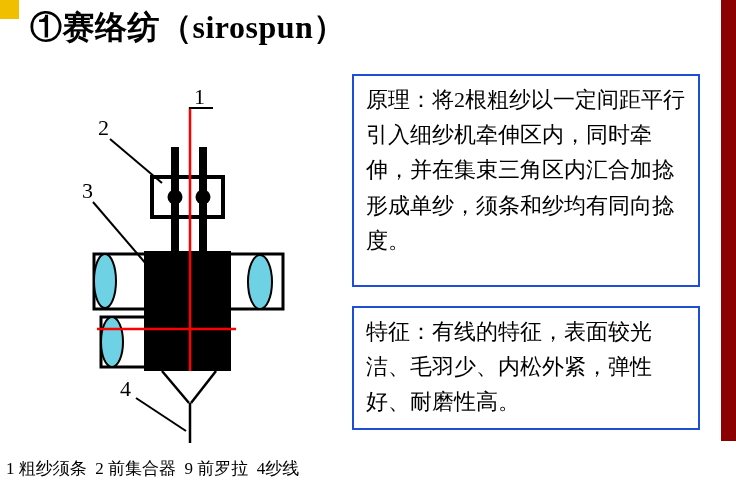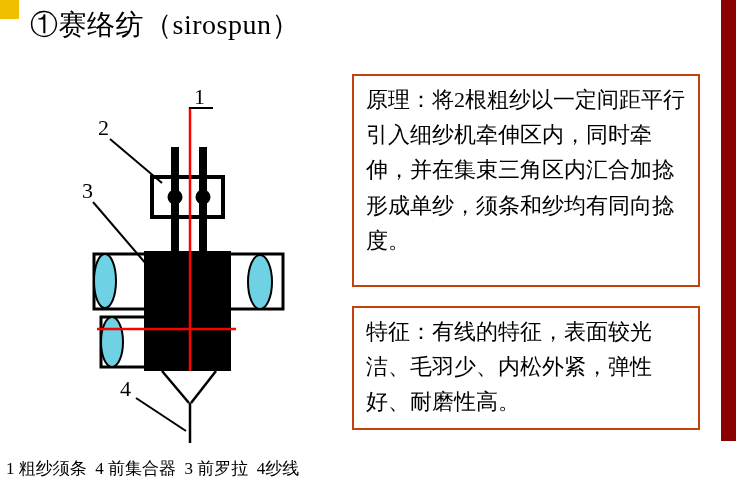--- a/index.html
+++ b/index.html
@@ -14,26 +14,26 @@
   .corner-square {
     position:absolute; left:0; top:0; width:19px; height:19px;
     background: var(--corner-square, #F0C000);
   }
   .right-bar {
     position:absolute; right:0; top:0; width:15px; height:441px;
     background: var(--right-bar, #8B0000);
   }
   .page-title {
     position:absolute; left:30px; top:6px;
-    font-size:28px; font-weight:400; letter-spacing:0.5px;
+    font-size:32px; font-weight:700; letter-spacing:0.5px;
     white-space:nowrap;
   }
   .text-box {
     position:absolute; left:352px; width:348px;
-    border:2px solid #c2410c;
+    border:2px solid #1d4ed8;
     background:#fff;
     font-size:22px; line-height:1.6;
     padding:6px 10px 8px 12px;
   }
   .box-principle { top:74px; min-height:213px; }
   .box-feature  { top:306px; min-height:114px; }
   .figure-caption {
     position:absolute; left:6px; top:457px;
     font-size:17px; white-space:pre;
   }
@@ -96,13 +96,13 @@
 </svg>
 
 <div class="text-box box-principle">
   <span>原理：将2根粗纱以一定间距平行引入细纱机牵伸区内，同时牵伸，并在集束三角区内汇合加捻形成单纱，须条和纱均有同向捻度。</span>
 </div>
 
 <div class="text-box box-feature">
   <span>特征：有线的特征，表面较光洁、毛羽少、内松外紧，弹性好、耐磨性高。</span>
 </div>
 
-<div class="figure-caption">1 粗纱须条  4 前集合器  3 前罗拉  4纱线</div>
+<div class="figure-caption">1 粗纱须条  2 前集合器  9 前罗拉  4纱线</div>
 
 </body></html>

